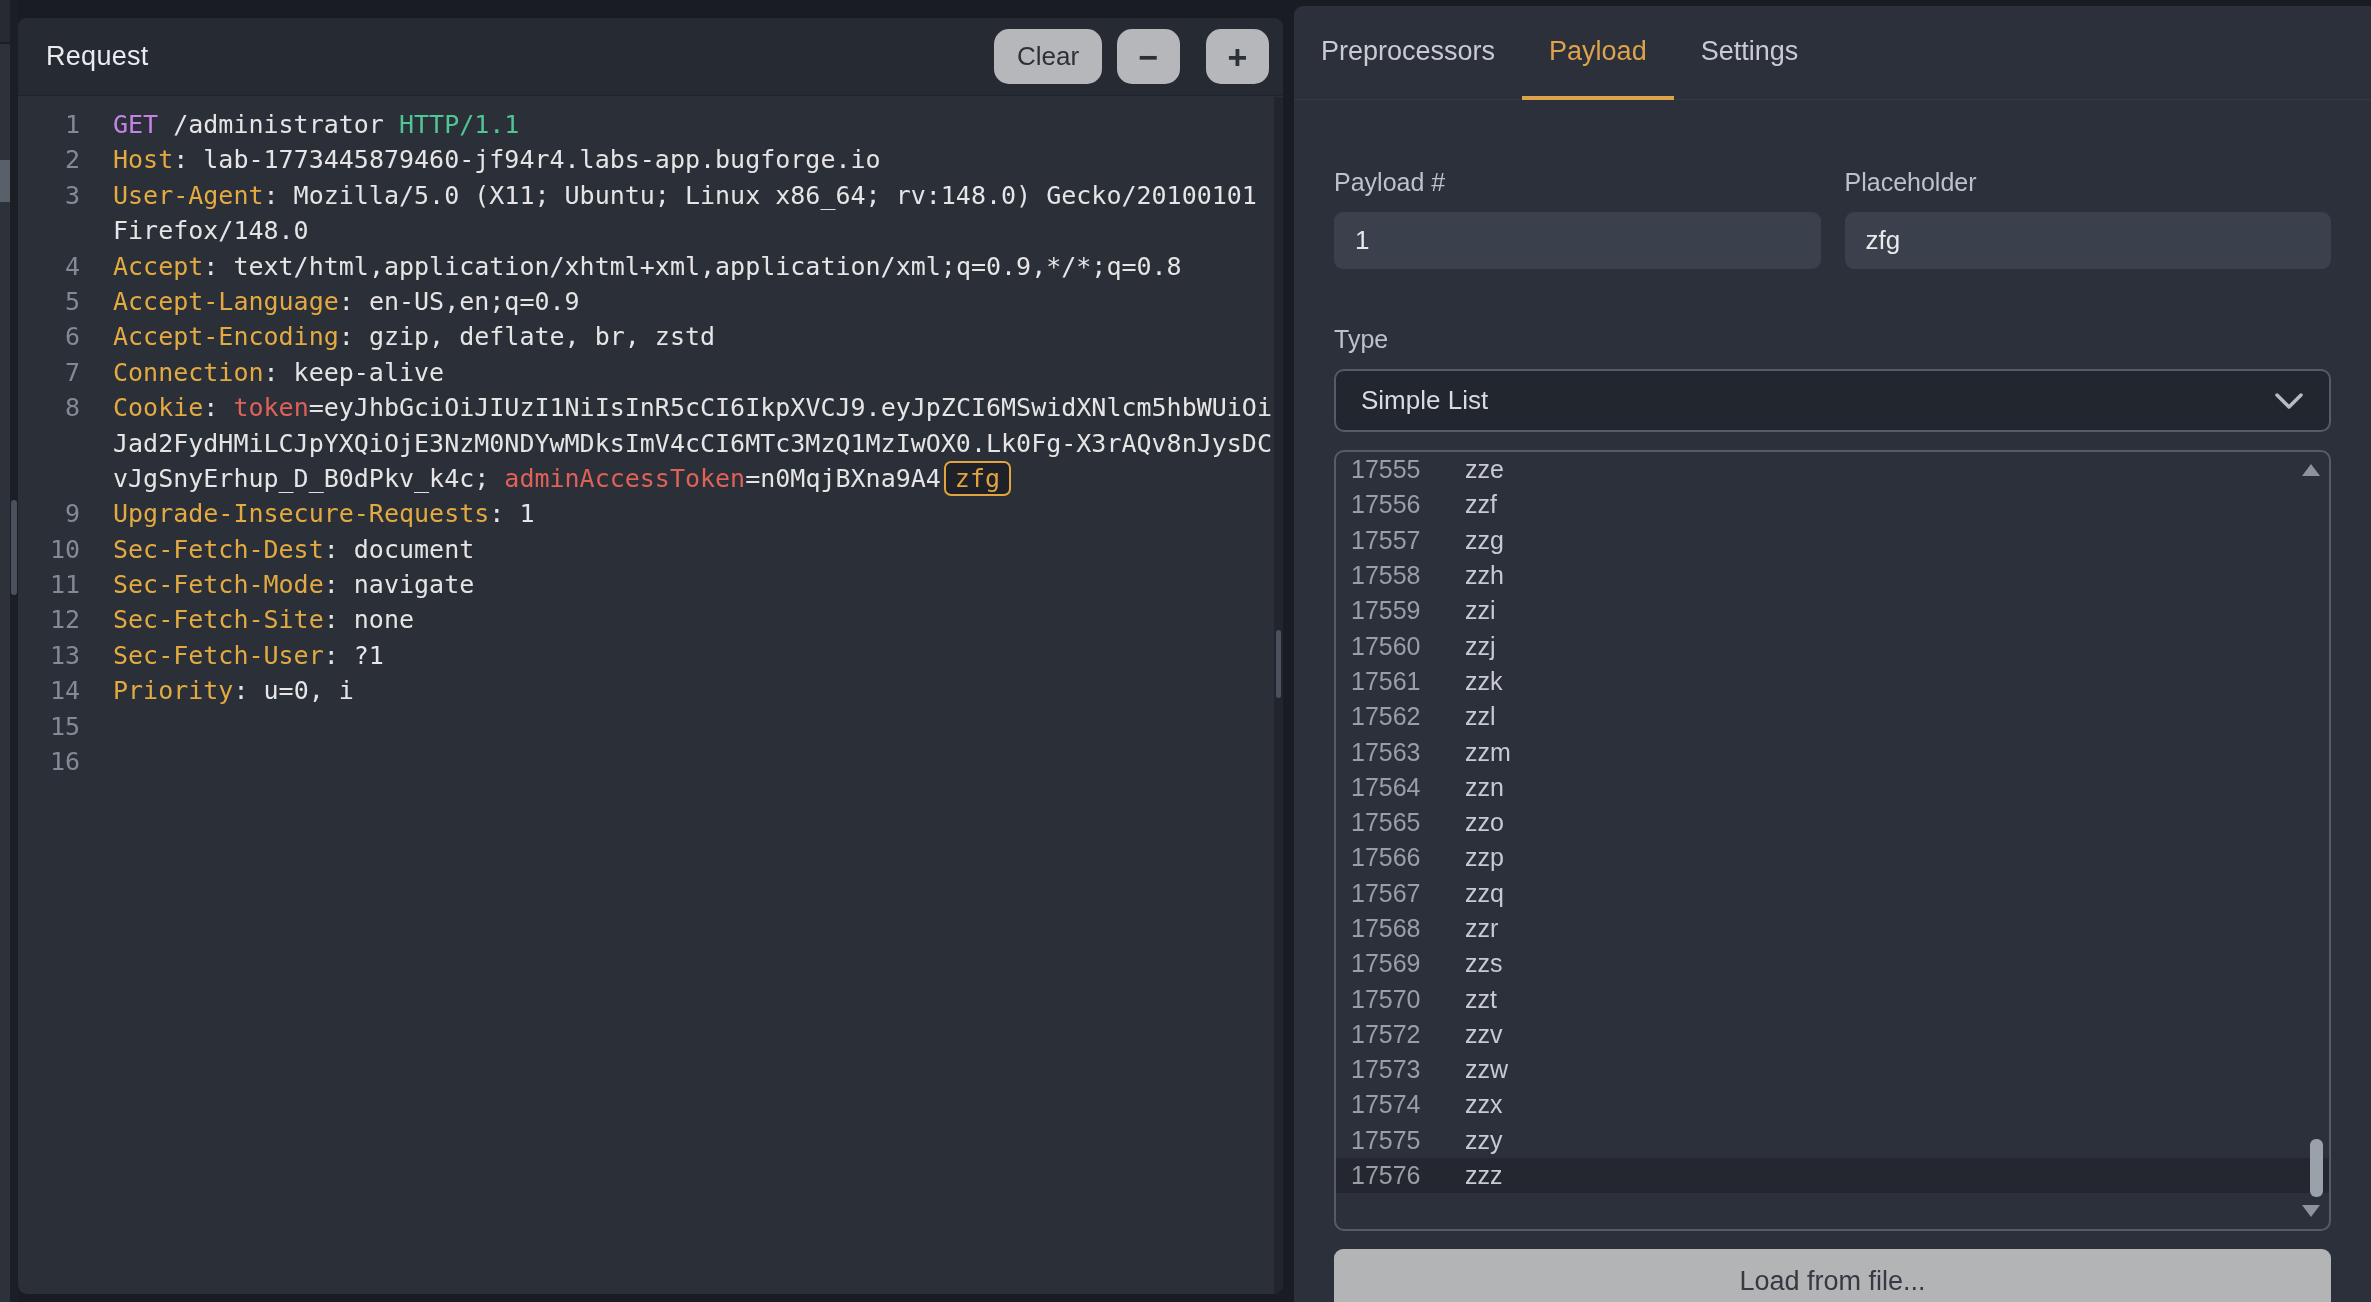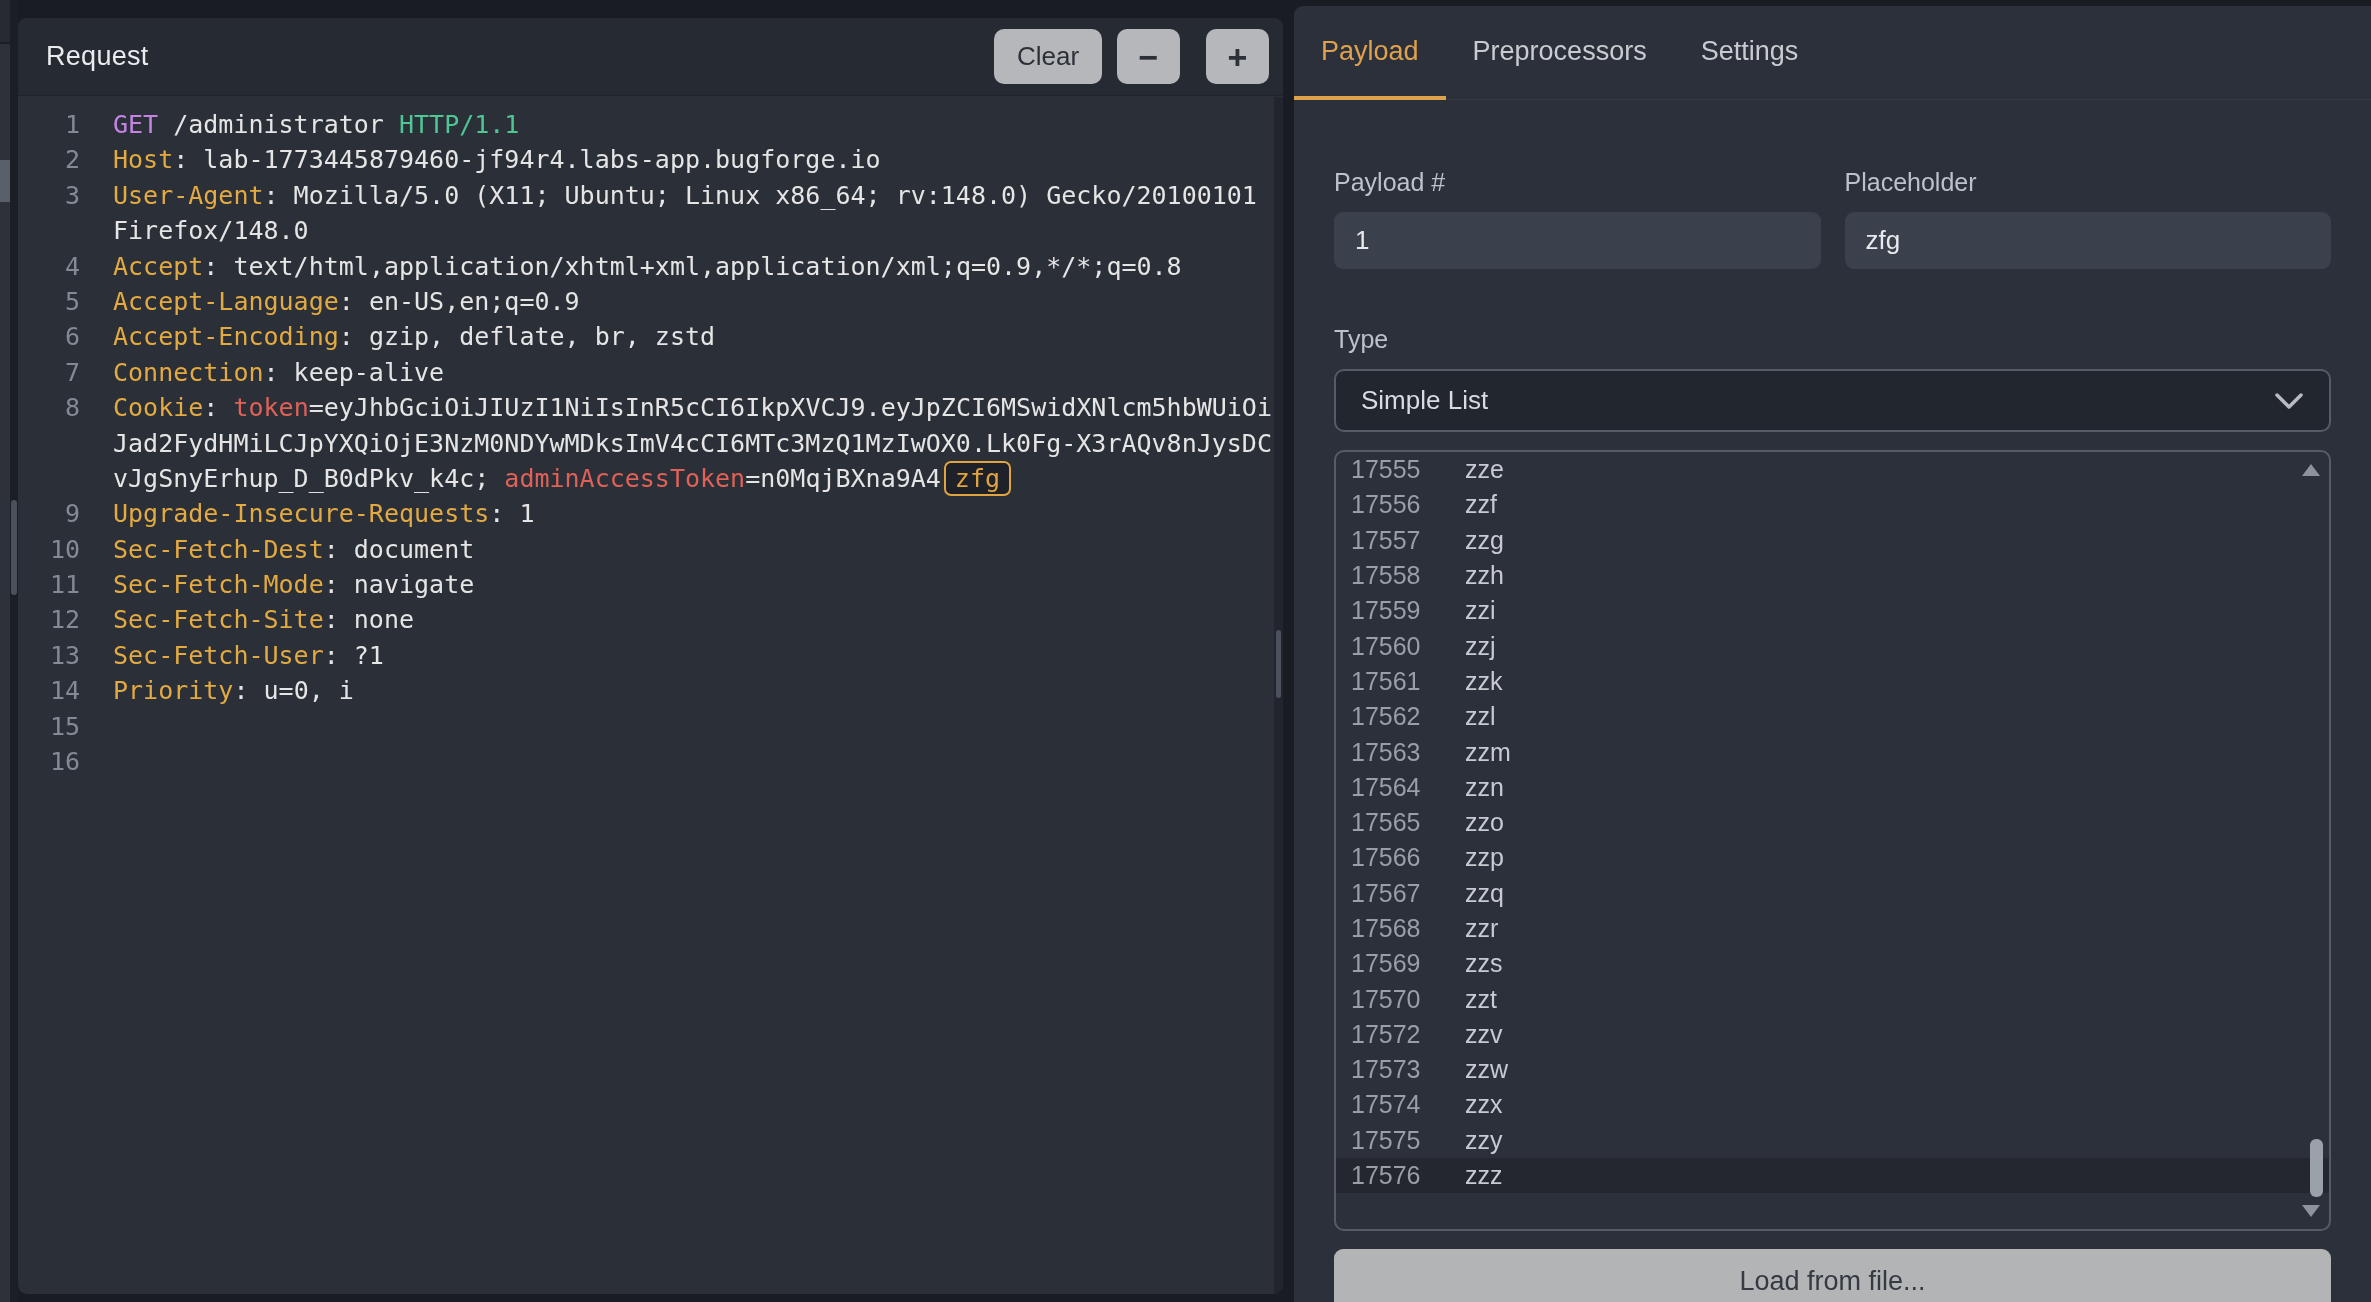--- a/index.html
+++ b/index.html
@@ -30,21 +30,21 @@
     position:absolute;left:18px;top:18px;width:1265px;height:1276px;
     background:#2b2f38;border-radius:9px;overflow:hidden;
   }
   .request-header{
     height:78px;background:#262a33;border-bottom:1px solid #1f232b;
     display:flex;align-items:center;
   }
   .request-title{margin-left:28px;font-size:27px;color:#e9ebee;letter-spacing:.3px;}
   .header-buttons{margin-left:auto;margin-right:14px;display:flex;align-items:center;}
   .hbtn{
-    background:#b5b7ba;color:#2c3038;border:none;border-radius:10px;height:55px;
+    background:#b5b7ba;color:#2c3038;border:none;border-radius:15px;height:55px;
     display:flex;align-items:center;justify-content:center;font-size:26px;
     font-family:inherit;cursor:pointer;
   }
   .hbtn.clear{width:108px;margin-right:15px;}
   .hbtn.square{width:63px;font-size:34px;font-weight:bold;line-height:0;}
   .hbtn.minus{margin-right:26px;}
 
   .editor{
     position:absolute;left:0;right:9px;top:79px;bottom:0;
     padding-top:10px;overflow:hidden;cursor:text;
@@ -224,22 +224,22 @@
         </div>
       </div>
   </div>
   <div class="editor-scrollbar">
     <div class="editor-scroll-thumb"></div>
   </div>
 </div>
 
 <div class="right-panel">
   <div class="tabbar">
+    <div class="tab">Preprocessors</div>
     <div class="tab active">Payload</div>
-    <div class="tab">Preprocessors</div>
     <div class="tab">Settings</div>
   </div>
 
   <div class="panel-content">
     <div class="fields-row">
       <div class="field">
         <div class="field-label">Payload #</div>
         <input class="text-input" type="text" value="1" style="">
       </div>
       <div class="field">

